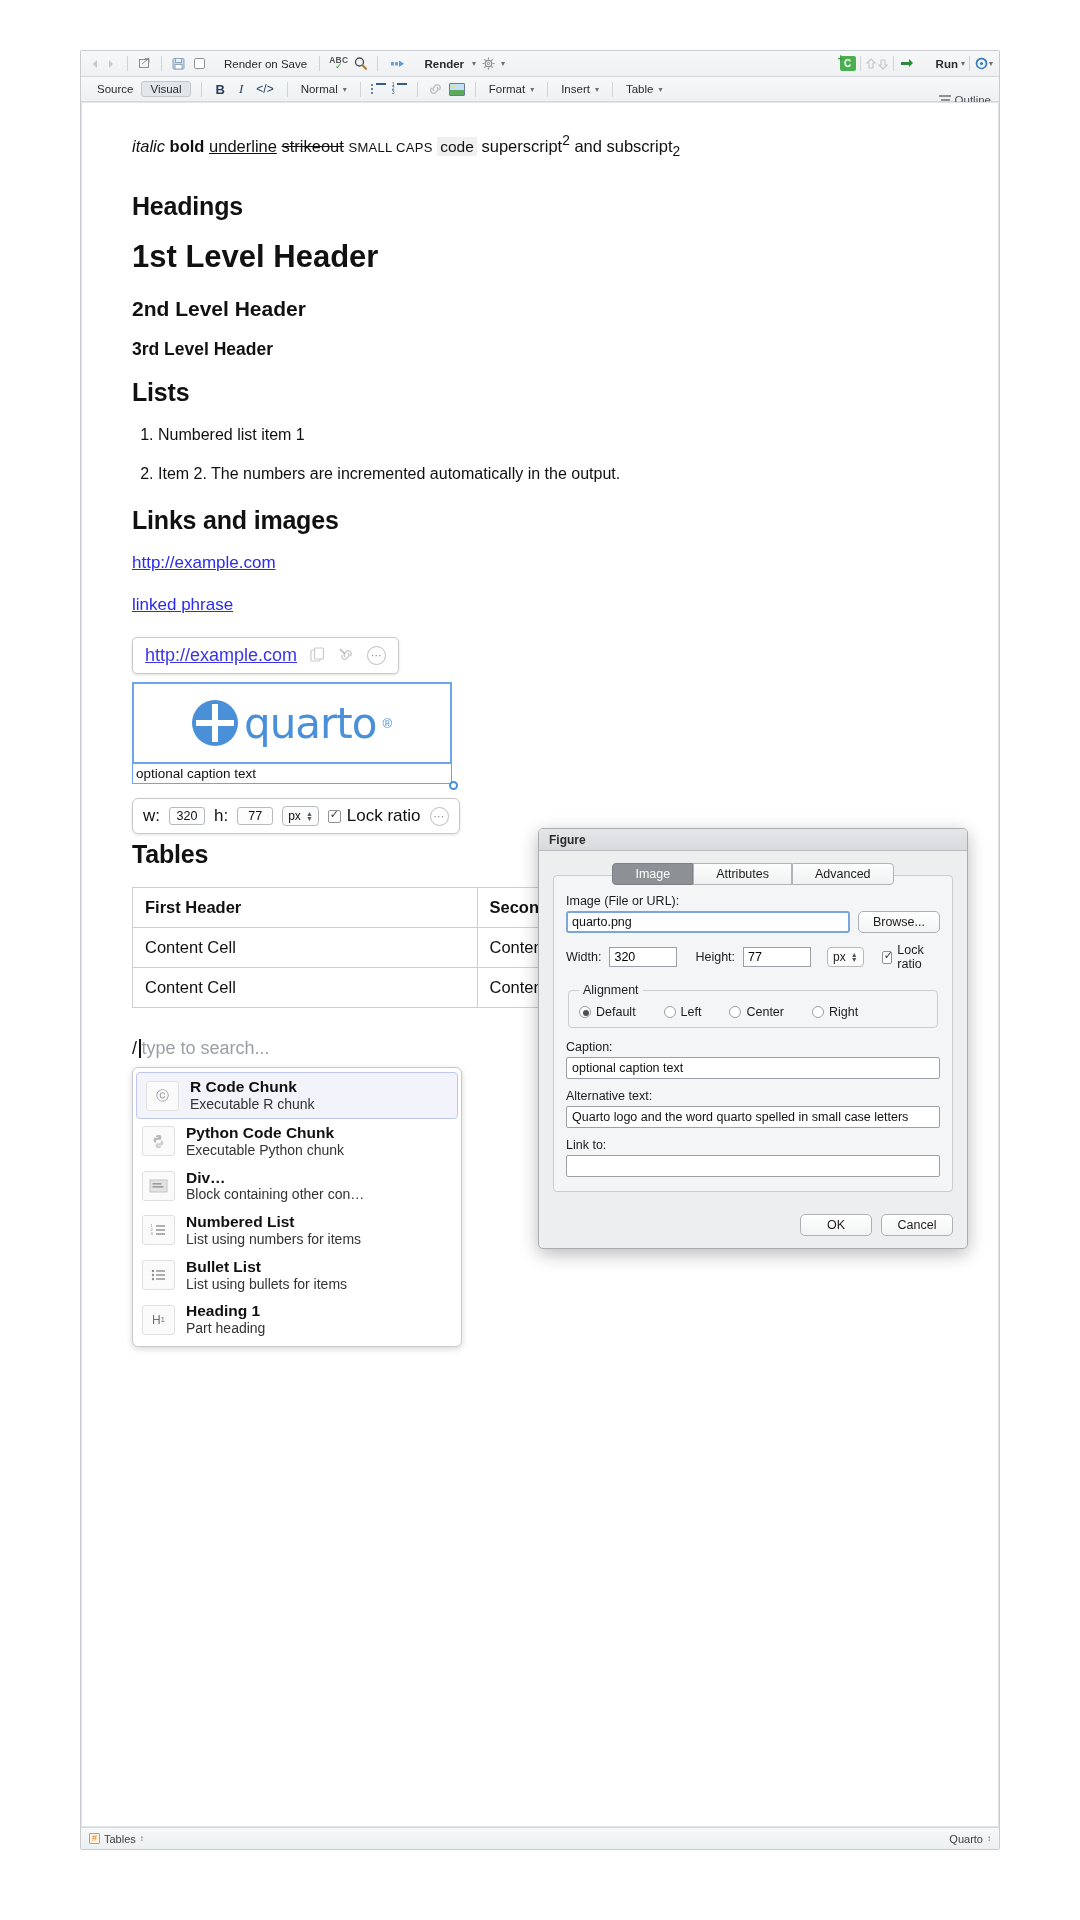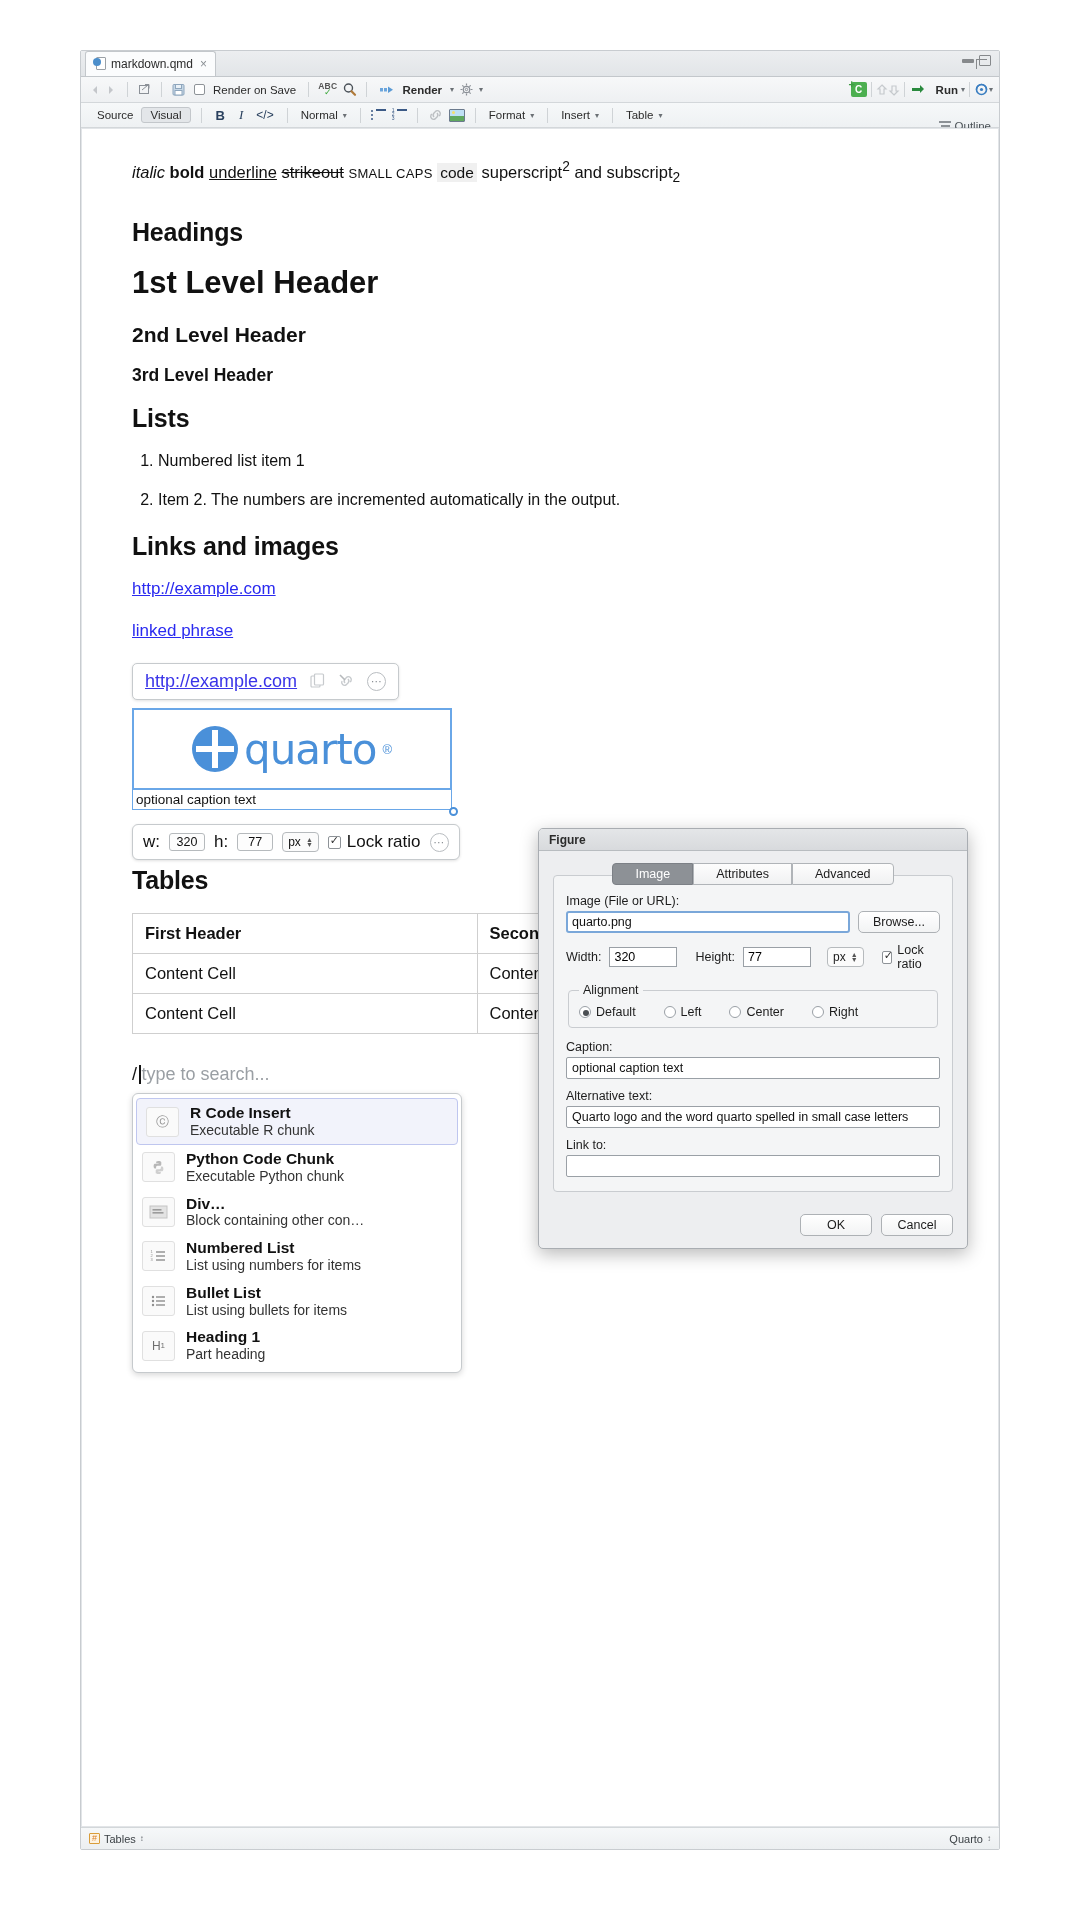--- a/index.html
+++ b/index.html
@@ -70,21 +70,21 @@
   .toolbar1 {
     height: 26px;
     background: linear-gradient(#f7f8f9, #eef0f2);
     border-bottom: 1px solid #d3d7da;
     display: flex; align-items: center;
     padding: 0 6px;
     font-size: 11.5px; color: #2b2b2b;
     gap: 5px;
   }
   .tb-sep { width:1px; height:15px; background:#cfd3d6; margin:0 4px; }
-  .tb-item { display:flex; align-items:center; gap:8px; padding: 1px 3px; cursor: default; white-space: nowrap;}
+  .tb-item { display:flex; align-items:center; gap:19px; padding: 1px 3px; cursor: default; white-space: nowrap;}
   .arrow-l, .arrow-r {
     width: 13px; height: 13px; position: relative; opacity: .45;
   }
   .arrow-l:before, .arrow-r:before {
     content:""; position:absolute; left:2px; top:3px;
     border: 4px solid transparent;
   }
   .arrow-l:before { border-right-color:#8b9097; }
   .arrow-r:before { border-left-color:#8b9097; left:4px;}
   .icon-sq { width:15px; height:15px; }
@@ -315,34 +315,20 @@
   .radio-lbl { display:flex; align-items:center; gap:5px; font-size:12.5px;}
   .dlg-actions { display:flex; justify-content:flex-end; gap:9px; padding: 10px 14px 12px;}
 </style>
 </head>
 <body>
 
 <div id="root">
 
   <div class="rs-window">
 
-    <div class="tabstrip">
-      <div class="doc-tab">
-        <span class="tab-icon">
-          <span class="page"></span>
-            <span class="dot"></span>
-        </span>
-        <span>markdown.qmd</span>
-        <span class="tab-close">×</span>
-      </div>
-      <div class="win-ctl">
-        <span class="win-min"></span>
-        <span class="win-max"></span>
-      </div>
-    </div>
 
     <div class="toolbar1">
       <span class="arrow-l"></span>
       <span class="arrow-r"></span>
       <span class="tb-sep"></span>
       <span class="icon-sq">
         <svg width="15" height="15" viewBox="0 0 15 15">
             <rect x="2.5" y="3.5" width="9" height="8" fill="none" stroke="#8b9097"></rect>
             <path d="M5 8 L11 3" stroke="#8b9097" fill="none"></path>
             <path d="M8 2.5 h4 v4" fill="none" stroke="#8b9097"></path>
@@ -599,21 +585,21 @@
         <div class="slash-row">
           <span>/</span>
           <span class="slash-caret"></span>
           <span class="placeholder">type to search...</span>
         </div>
 
         <div class="ac-popup">
           <div class="ac-item sel">
             <span class="ac-ic">ⓒ</span>
             <span>
-              <span class="ac-txt-t" style="display:block">R Code Insert</span>
+              <span class="ac-txt-t" style="display:block">R Code Chunk</span>
               <span class="ac-txt-d" style="display:block">Executable R chunk</span>
             </span>
           </div>
           <div class="ac-item">
             <span class="ac-ic">
               <svg width="17" height="17" viewBox="0 0 17 17">
                   <path d="M8.5 2 c-2.5 0-2.3 1.1-2.3 1.1v1.2h2.4v0.4H5.3s-1.7-.2-1.7 2.4c0 2.6 1.5 2.5 1.5 2.5h1v-1.3s-.1-1.5 1.4-1.5h2.4s1.4 0 1.4-1.4V3.4S11.5 2 8.5 2z" fill="#b8b8b8"></path>
                   <path d="M8.5 15 c2.5 0 2.3-1.1 2.3-1.1v-1.2H8.4v-.4h3.3s1.7.2 1.7-2.4c0-2.6-1.5-2.5-1.5-2.5h-1v1.3s.1 1.5-1.4 1.5H7.1s-1.4 0-1.4 1.4v2.1S5.5 15 8.5 15z" fill="#cfcfcf"></path>
                 </svg>
             </span>

